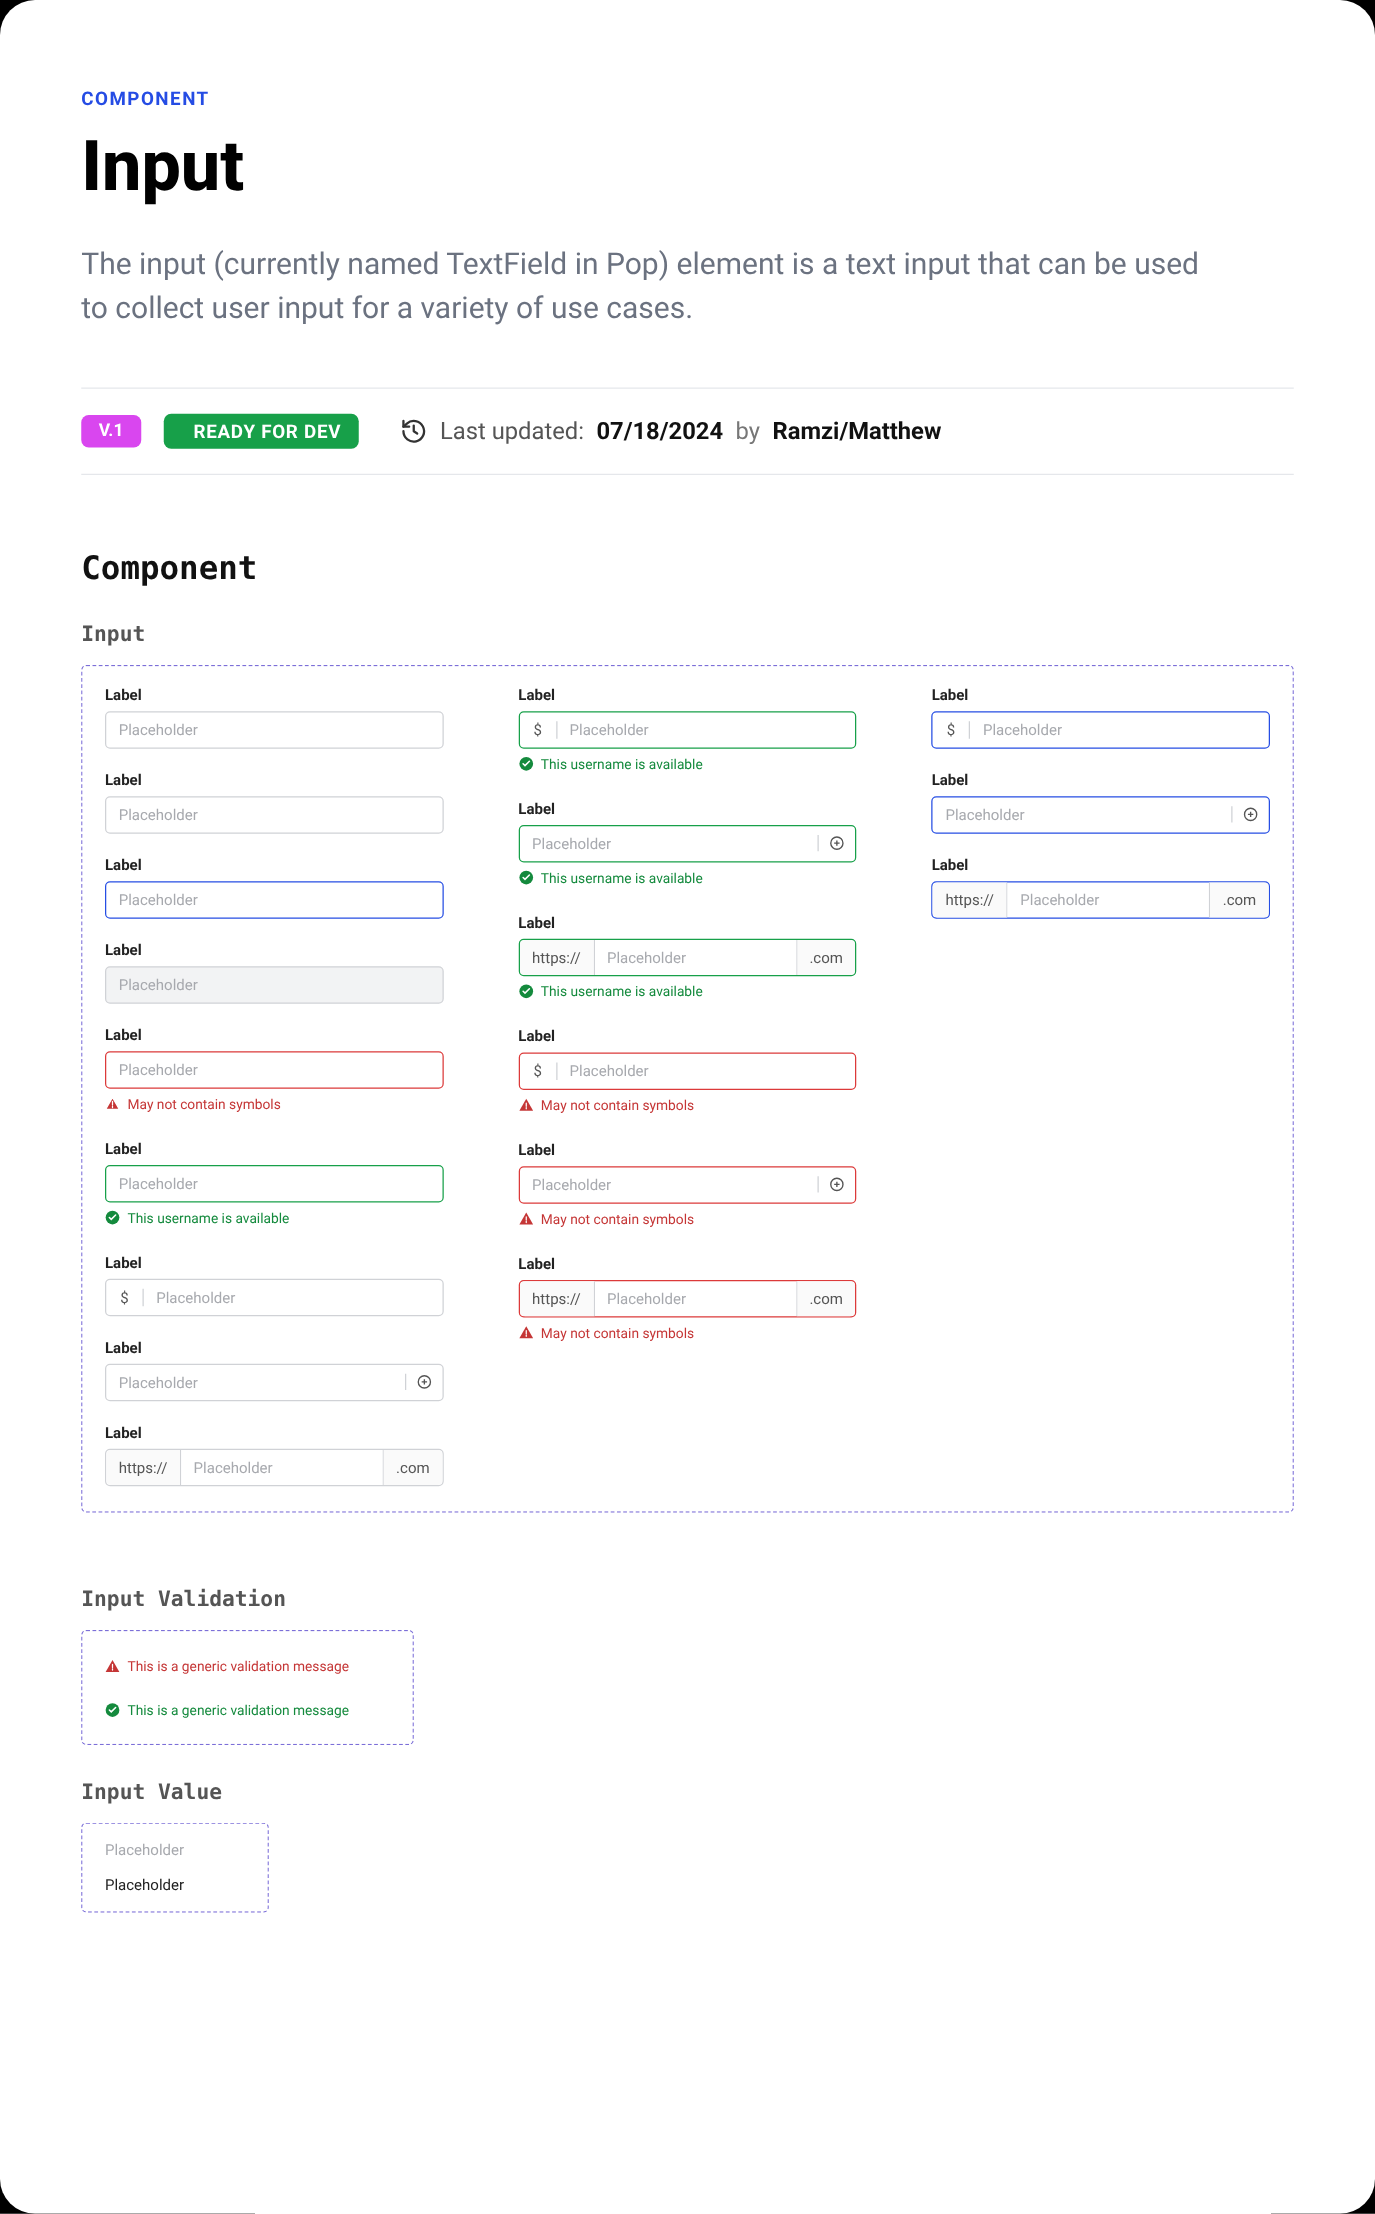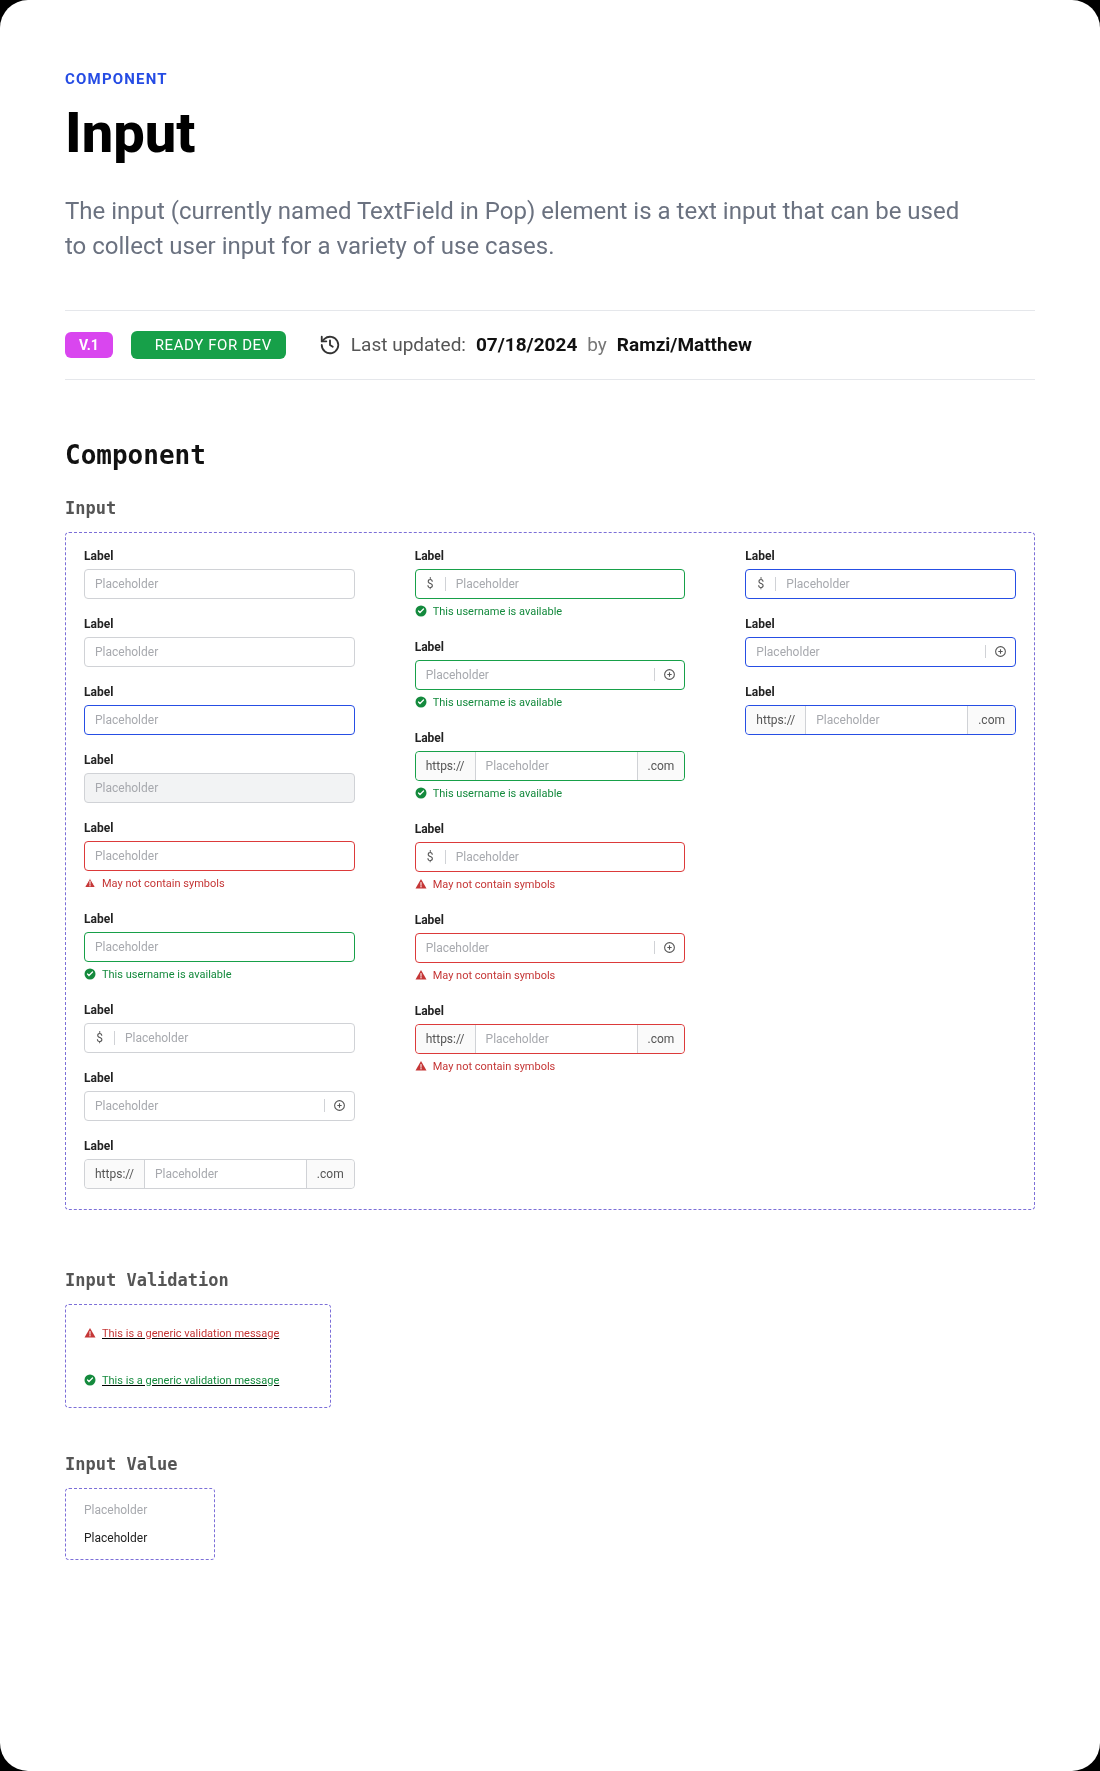--- a/index.html
+++ b/index.html
@@ -48,21 +48,21 @@
   }
   .pill {
     display: inline-flex;
     align-items: center;
     padding: 5px 14px;
     border-radius: 6px;
     font-size: 14px;
     font-weight: 700;
   }
   .pill-blue { background: #d946ef; color: #fff; }
-  .pill-green { background: #17a049; color: #fff; letter-spacing: 0.04em; font-size: 15px; font-weight:400;padding-left:24px; }
+  .pill-green { background: #17a049; color: #fff; letter-spacing: 0.04em; font-size: 15px; font-weight:700;padding-left:24px; }
   .meta-text { color:#555; font-size:19px; display:flex; align-items:center; gap:10px; margin-left:15px;}
   .meta-text .date { color:#111; font-weight:700; }
   .meta-text .authors { color:#111; font-weight:700; }
   .meta-text .by { color:#777; font-weight:400; }
   .clock-icon { display:inline-flex; }
   .section-title {
     font-family: ui-monospace, "SFMono-Regular", Menlo, Consolas, monospace;
     font-size: 26px;
     font-weight: 700;
     margin-top: 60px;
@@ -134,21 +134,21 @@
   .msg {
     display:flex;
     align-items:center;
     gap:6px;
     font-size:11px;
     margin-top:6px;
     margin-bottom:4px;
   }
   .msg.error { color:#c53636; }
   .msg.success { color:#148a3d; }
-  .val-box { padding: 16px 18px; width: 266px; display:flex; flex-direction:column; gap:24px;text-decoration:underline;}
+  .val-box { padding: 16px 18px; width: 266px; display:flex; flex-direction:column; gap:12px;}
   .value-box { padding: 14px 18px; width: 150px; display:flex; flex-direction:column; gap:14px;}
   .value-placeholder { font-size:12px; color:#a7a9ae; }
   .value-filled { font-size:12px; color:#222; }
 </style>
 </head>
 <body>
 
 <div class="page">
 
   <div class="eyebrow">COMPONENT</div>
@@ -423,20 +423,20 @@
     </div>
     <div class="msg success">
       <svg width="12" height="12" viewBox="0 0 24 24">
           <circle cx="12" cy="12" r="11" fill="#148a3d"></circle>
           <path d="M7 12l3 3 7-7" stroke="#fff" stroke-width="2.5" fill="none" stroke-linecap="round"></path>
         </svg>
       <span>This is a generic validation message</span>
     </div>
   </div>
 
-  <div class="subsection-title" style="margin-top:46px;">Input Value</div>
+  <div class="subsection-title" style="margin-top:28px;">Input Value</div>
 
   <div class="dashed-box value-box">
     <span class="value-placeholder">Placeholder</span>
     <span class="value-filled">Placeholder</span>
   </div>
 
 </div>
 
 </body></html>

